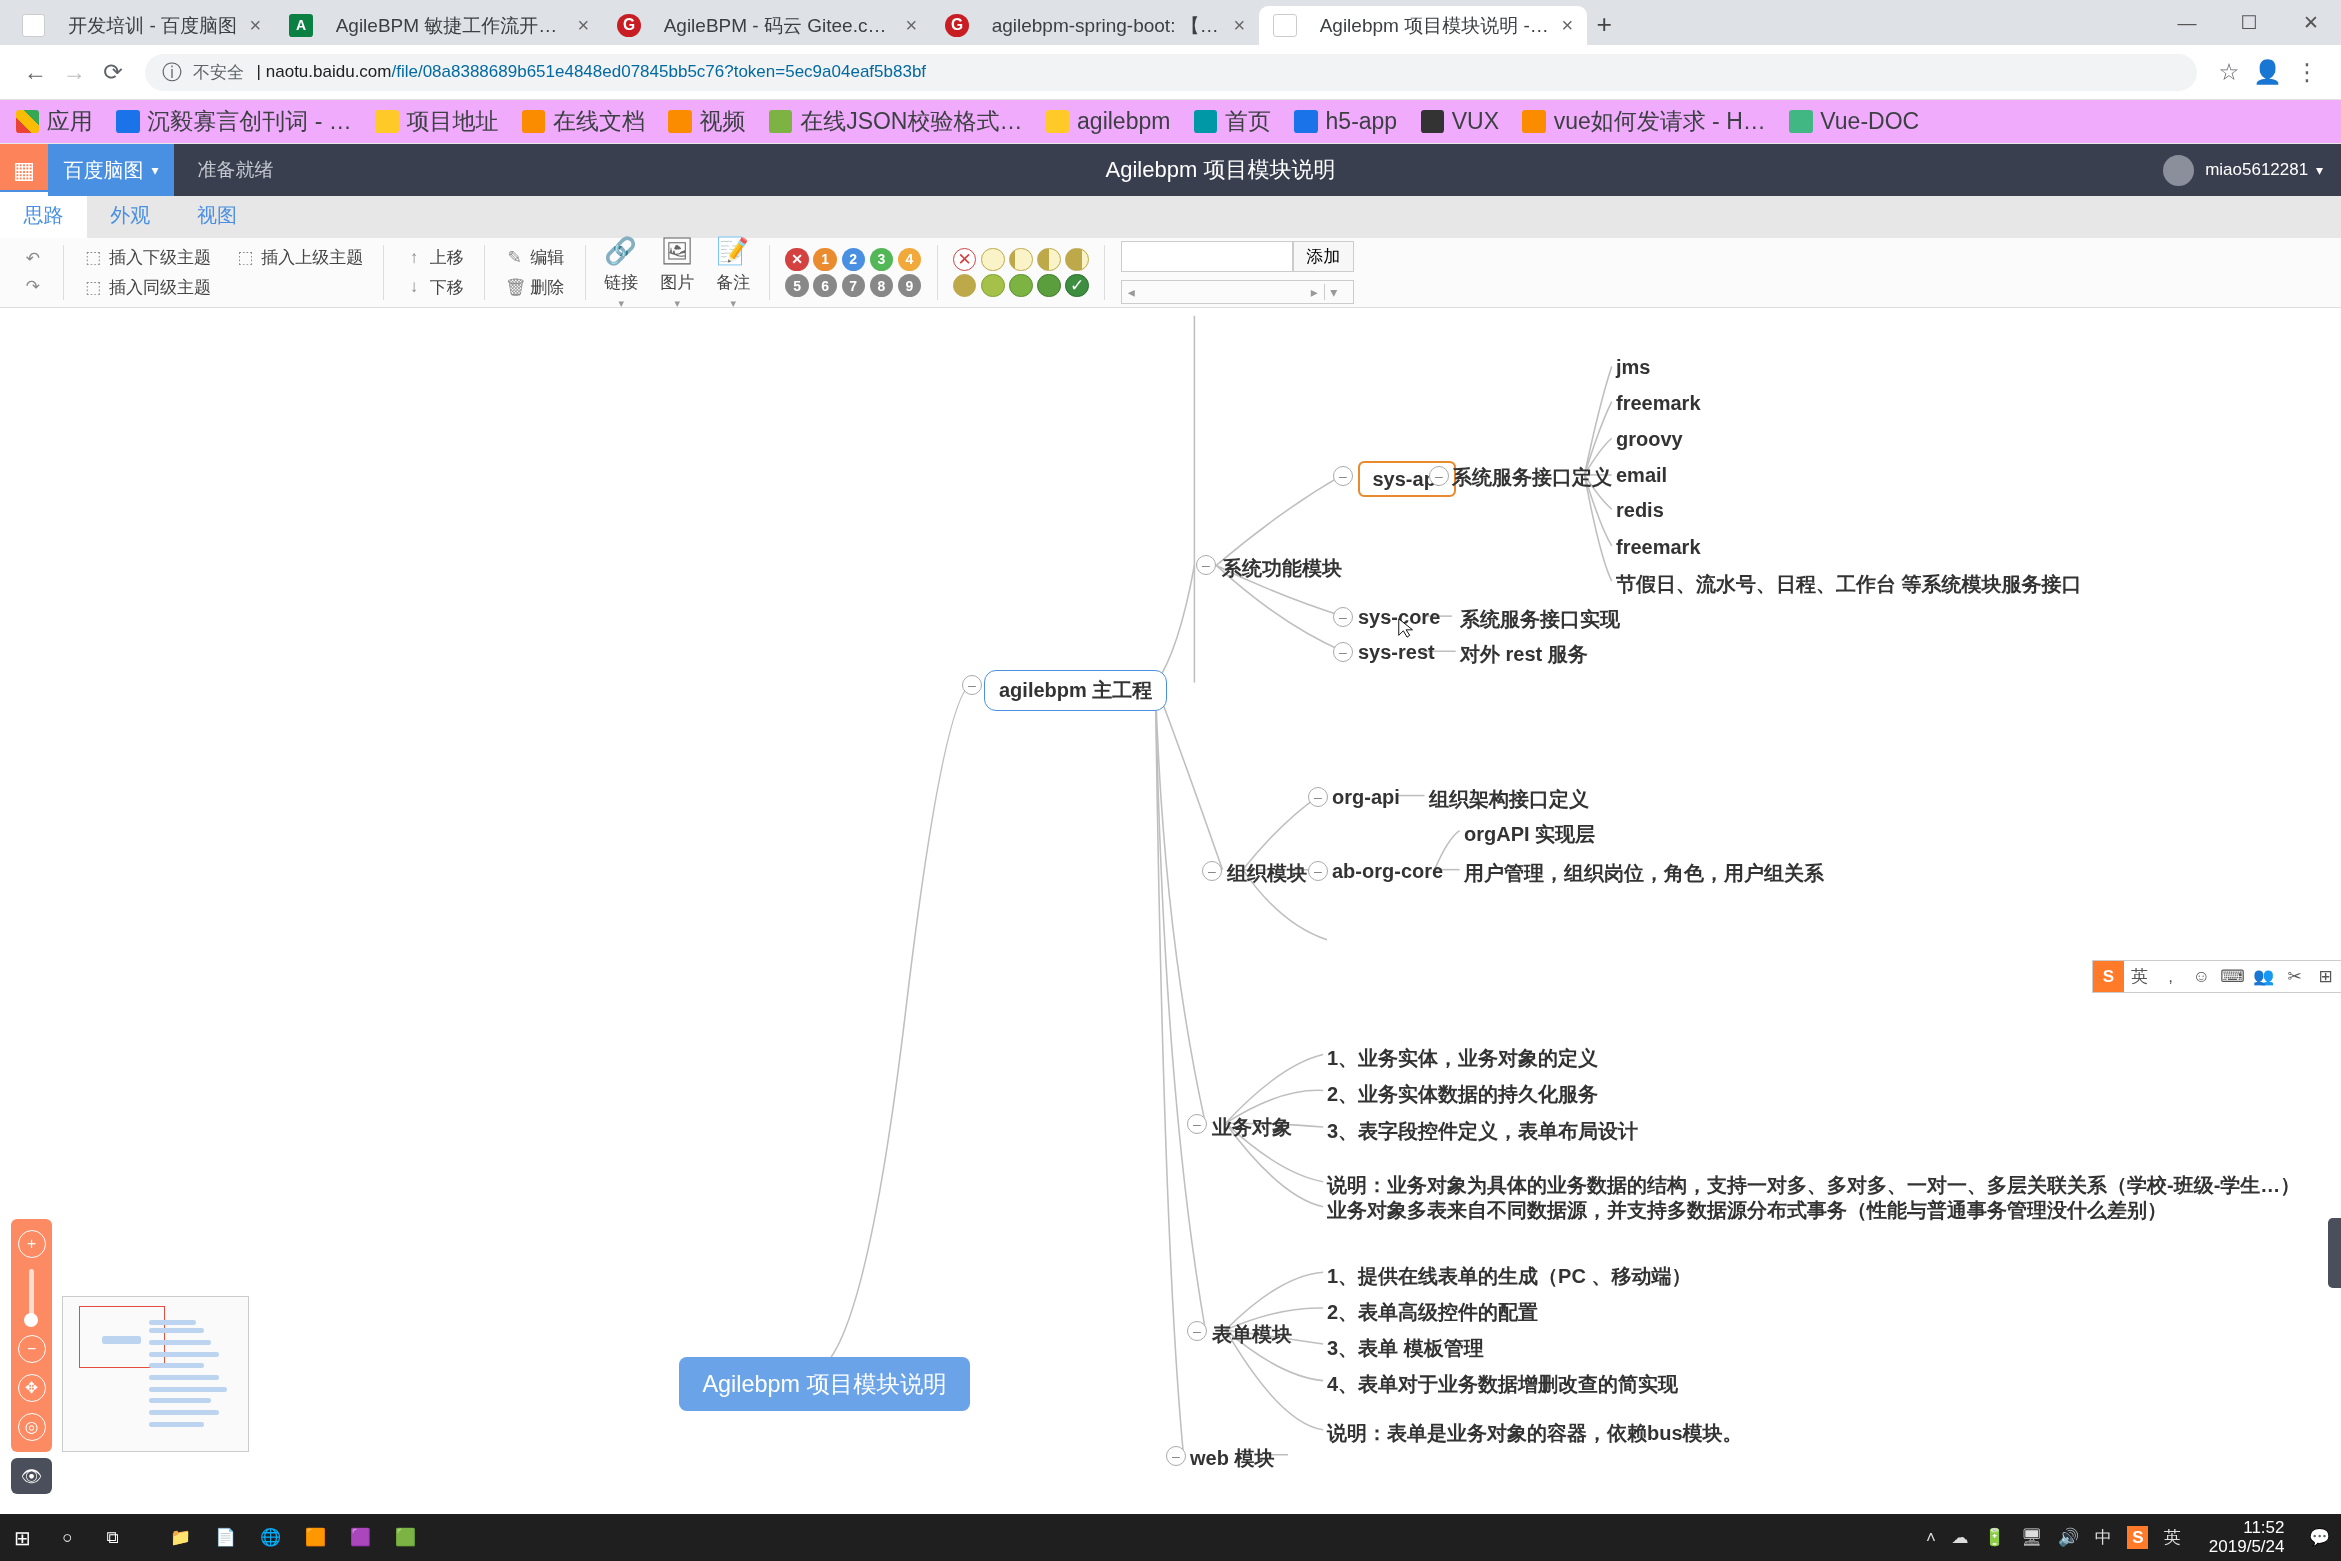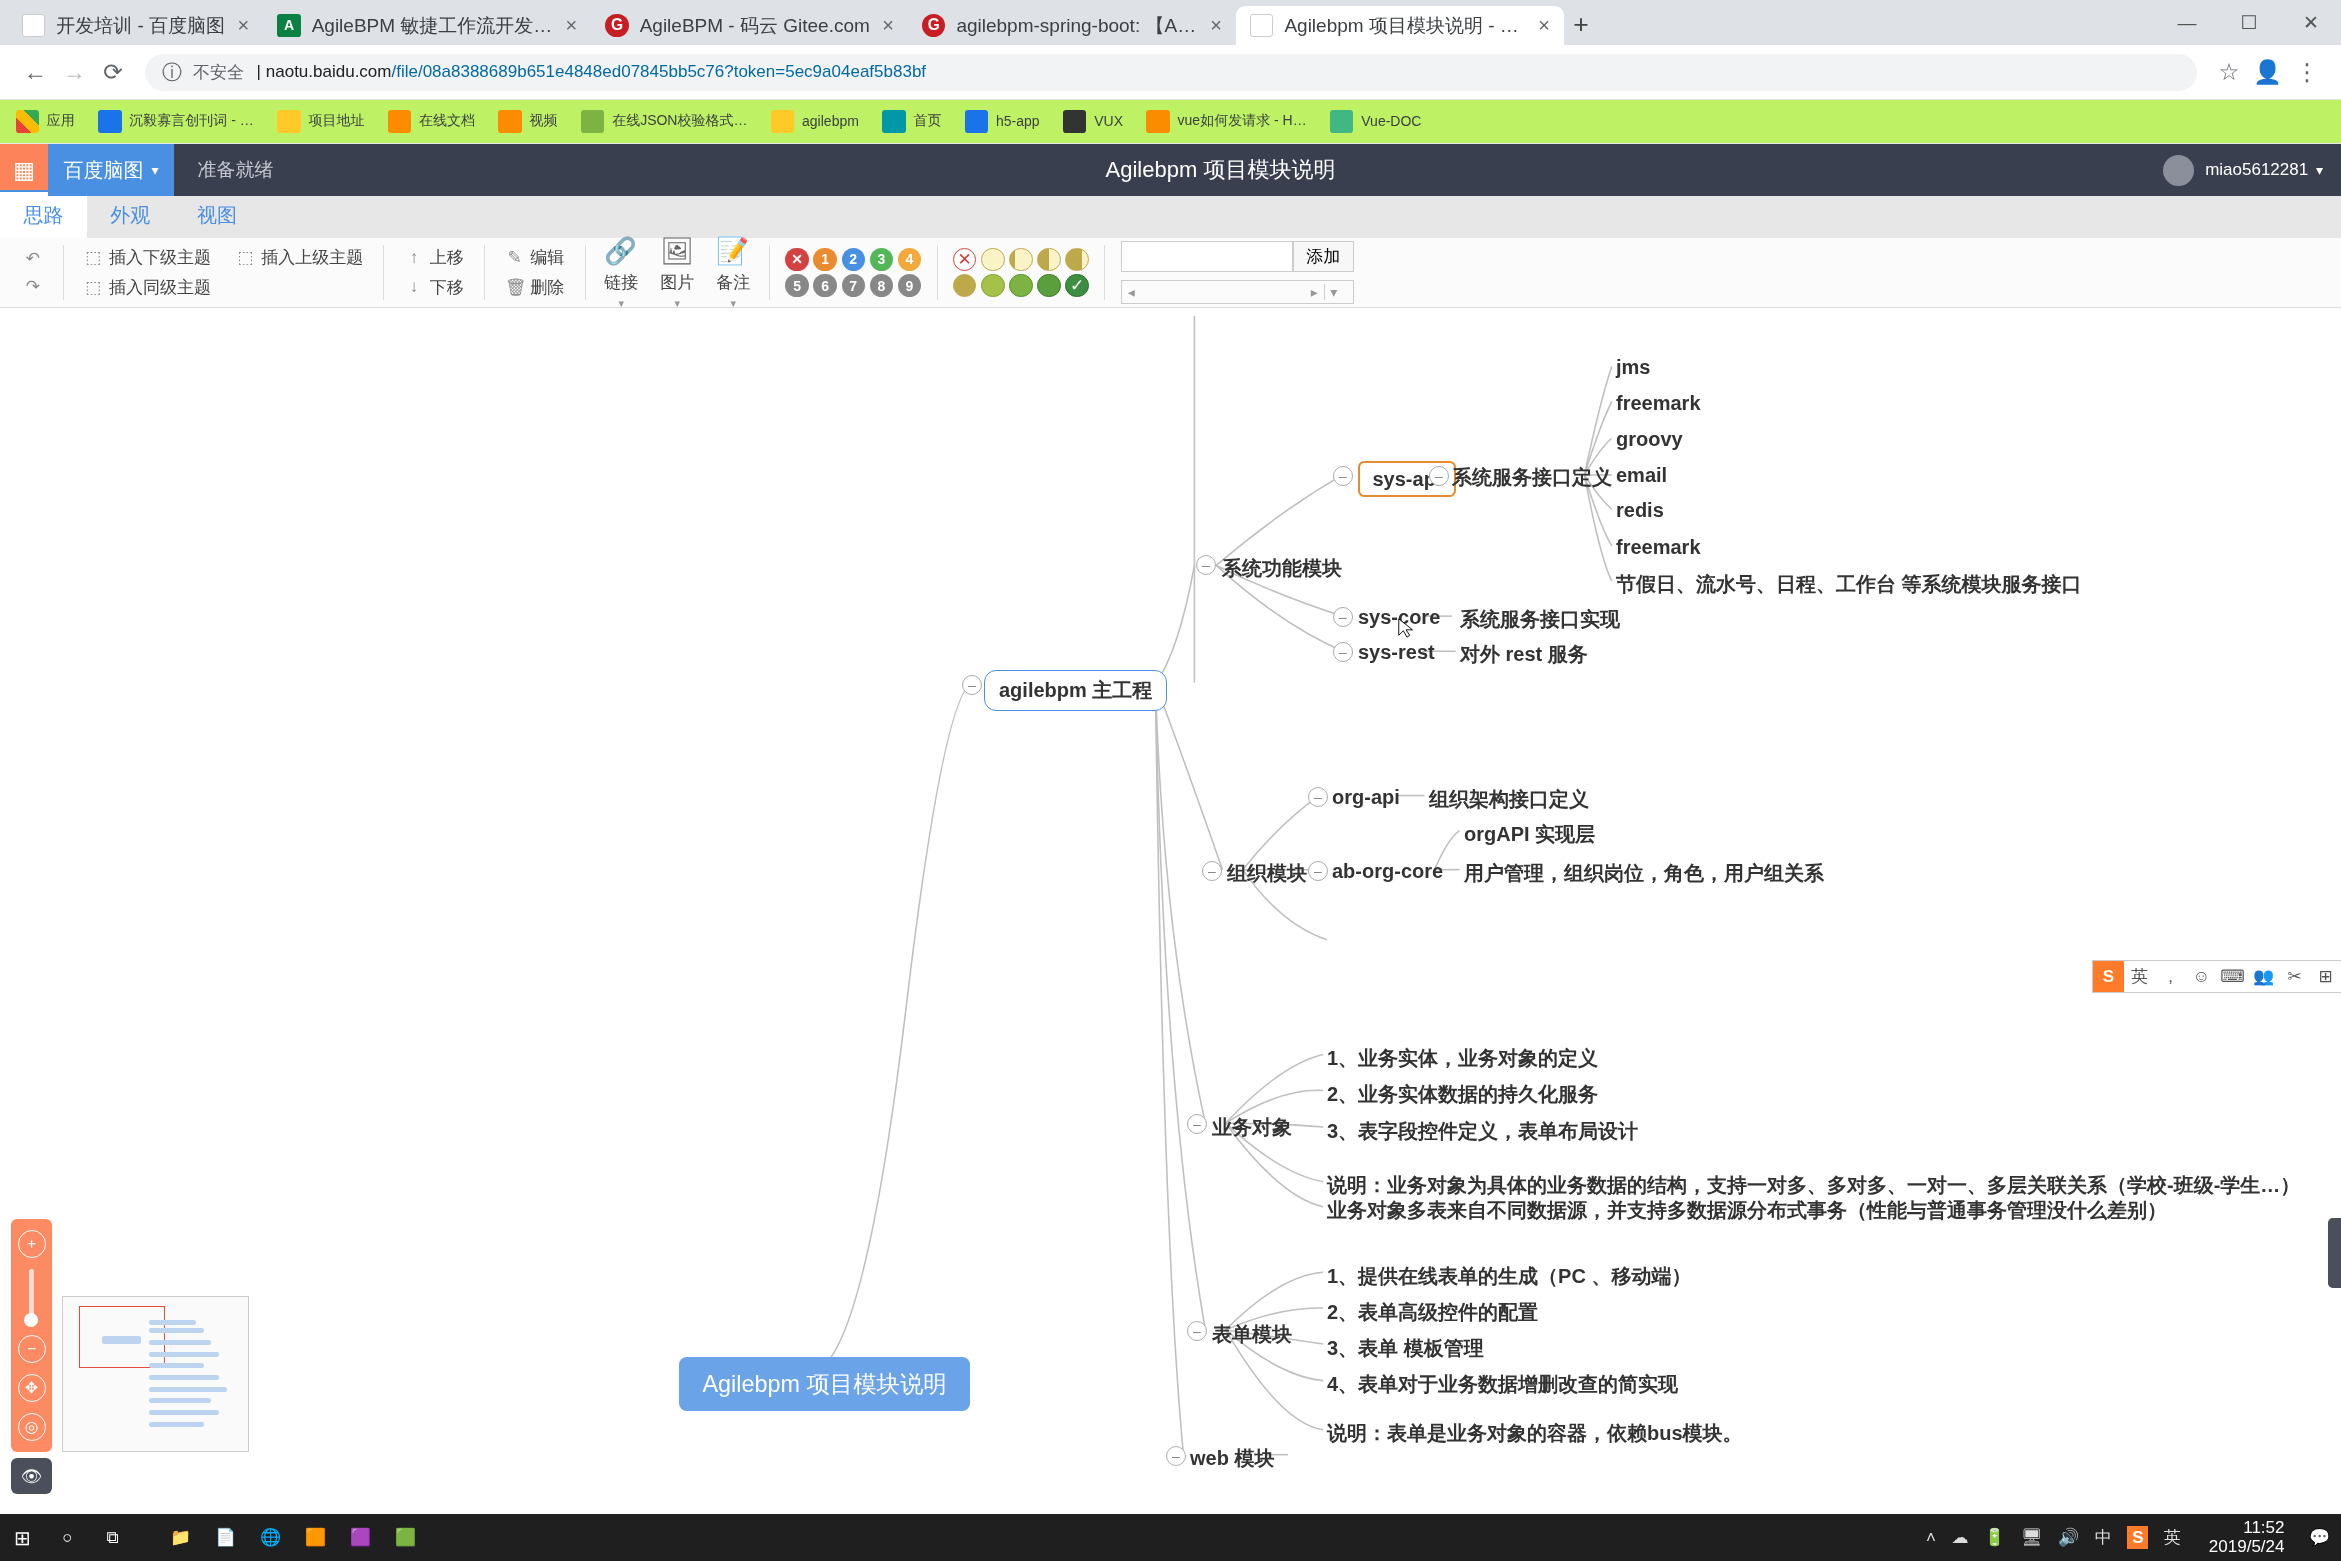--- a/index.html
+++ b/index.html
@@ -6,38 +6,38 @@
 body { width:2342px; height:1561px; background:#fff; overflow:hidden; position:relative; font-size:17px; }
 
 
 .titlebar { height:45px; background:#dee1e6; display:flex; align-items:flex-end; padding-left:7.8px; }
 .tab { height:39px; background:#dee1e6; display:flex; align-items:center; padding:0 14px; border-radius:9.4px 9.4px 0 0; max-width:328px; position:relative; color:#3c4043; font-size:19px; }
 .tab.active { background:#fff; }
 .tab .favicon { width:23.4px; height:23.4px; background:#555; border-radius:3.1px; margin-right:11px; flex:none; }
 .tab .favicon.a { background:#0b8043; color:#fff; display:flex; align-items:center; justify-content:center; font-size:14px; font-weight:bold; }
 .tab .favicon.g { background:#c71d23; color:#fff; display:flex; align-items:center; justify-content:center; border-radius:50%; font-size:15.6px; font-weight:bold; }
 .tab .favicon.b { background:#fff; color:#4e6ef2; display:flex; align-items:center; justify-content:center; font-size:14px; font-weight:bold; border:0.8px solid #ccc; }
-.tab .label { white-space:nowrap; overflow:hidden; text-overflow:ellipsis; flex:1; }
+.tab .label { white-space:nowrap; overflow:hidden; text-overflow:ellipsis; flex:1;margin-left:12px; }
 .tab .close { margin-left:12.5px; color:#666; font-size:20px; }
 .newtab { width:34px; text-align:center; color:#444; font-size:26.5px; padding-bottom:4.7px; }
 .win-controls { margin-left:auto; display:flex; }
 .win-controls div { width:62px; height:45px; display:flex; align-items:center; justify-content:center; color:#555; font-size:19px; }
 
 
 .addrbar { height:55px; background:#fff; display:flex; align-items:center; padding:0 15.6px; border-bottom:0.8px solid #e2e2e2; }
 .navbtn { width:39px; text-align:center; color:#5f6368; font-size:23.4px; }
 .navbtn.disabled { color:#bdbdbd; }
 .omni { flex:1; height:37px; background:#f1f3f4; border-radius:19px; display:flex; align-items:center; padding:0 17px; margin:0 12.5px; color:#202124; }
 .omni .warn { color:#5f6368; margin-right:11px; font-size:20px; }
 .omni .insecure { color:#5f6368; margin-right:7.8px; }
 .omni .url-path { color:#0369a1; }
 .rightbtn { width:39px; text-align:center; color:#5f6368; font-size:23.4px; }
 
 
-.bmbar { height:44px; background:#bef264; display:flex; align-items:center; padding:0 15.6px; border-bottom:0.8px solid #e8e8e8; font-size:14px;text-align:center; }
+.bmbar { height:44px; background:#f0abfc; display:flex; align-items:center; padding:0 15.6px; border-bottom:0.8px solid #e8e8e8; font-size:23px;text-align:center; }
 .bm { display:flex; align-items:center; margin-right:23.4px; color:#3c4043; }
 .bm .bicon { width:23.4px; height:23.4px; margin-right:7.8px; border-radius:3.1px; }
 .bicon.apps { background:linear-gradient(45deg,#ea4335 0 33%,#fbbc04 33% 66%,#34a853 66%); }
 .bicon.folder { background:#ffca28; }
 .bicon.green { background:#7cb342; }
 .bicon.blue { background:#1a73e8; }
 .bicon.teal { background:#0097a7; }
 .bicon.orange { background:#fb8c00; }
 
 

